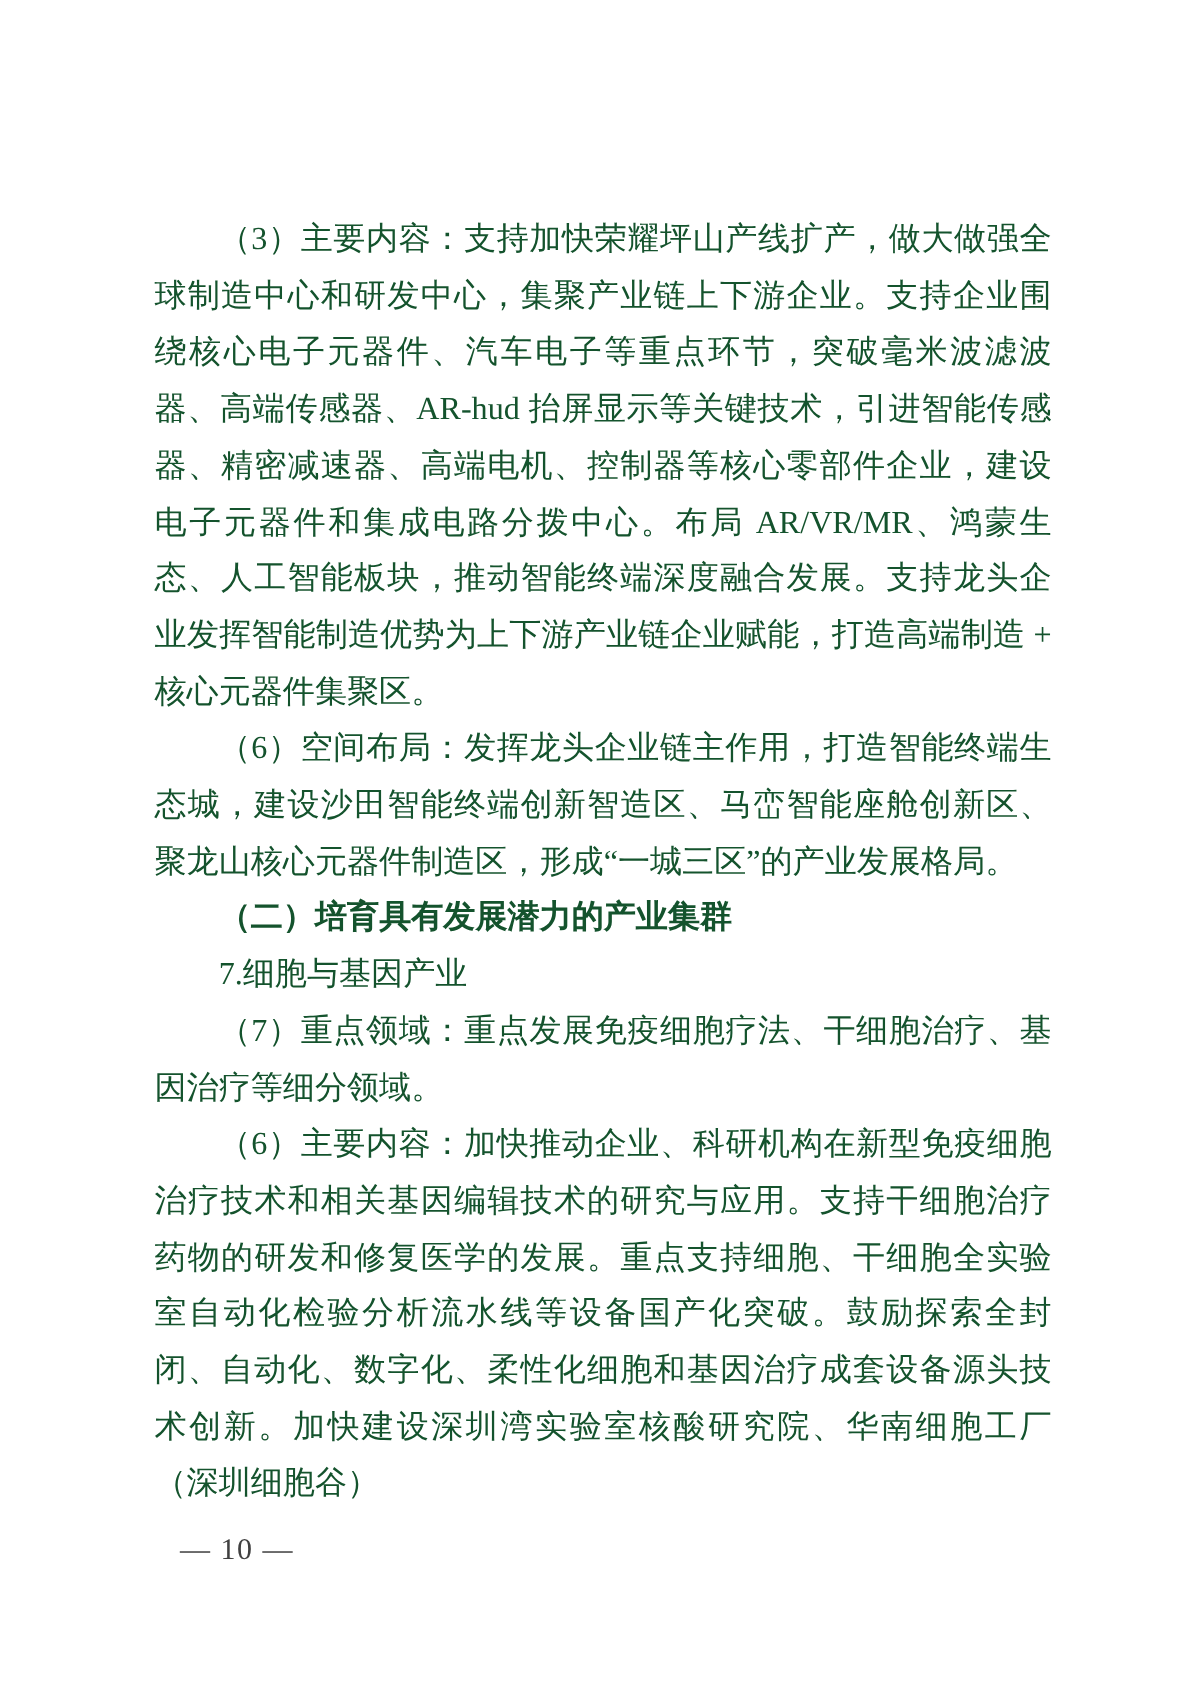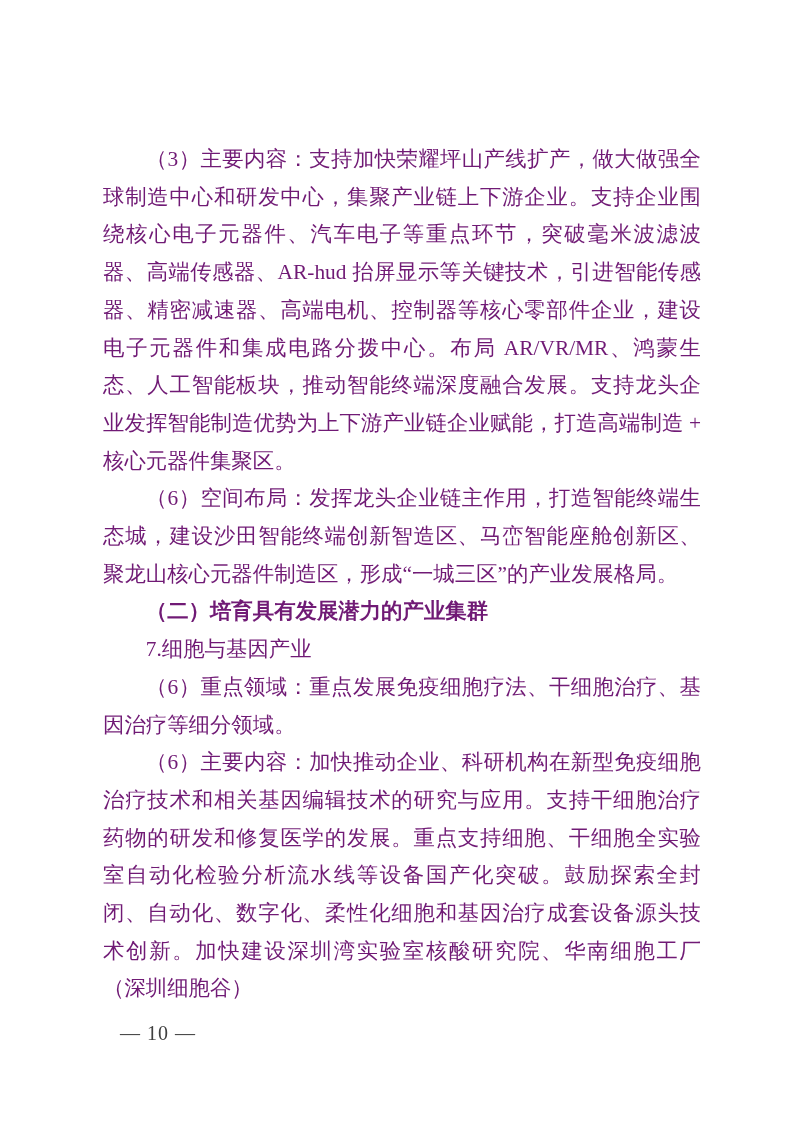--- a/index.html
+++ b/index.html
@@ -13,21 +13,21 @@
     height: 1131px;
     background: #ffffff;
     overflow: hidden;
     font-family: "Liberation Serif", "DejaVu Serif", serif;
   }
   .content {
     position: absolute;
     left: 103px;
     top: 141px;
     width: 598px;
-    color: #701a75;
+    color: #14532d;
     font-size: 21.4px;
     line-height: 37.7px;
     text-align: justify;
     text-justify: inter-ideograph;
     word-break: normal;
   }
   .content p {
     margin: 0;
     padding: 0;
     text-indent: 2em;
@@ -53,18 +53,18 @@
 </style>
 </head>
 <body>
 
 <div class="page">
   <div class="content">
     <p class="p-body">（3）主要内容：支持加快荣耀坪山产线扩产，做大做强全球制造中心和研发中心，集聚产业链上下游企业。支持企业围绕核心电子元器件、汽车电子等重点环节，突破毫米波滤波器、高端传感器、AR-hud 抬屏显示等关键技术，引进智能传感器、精密减速器、高端电机、控制器等核心零部件企业，建设电子元器件和集成电路分拨中心。布局 AR/VR/MR、鸿蒙生态、人工智能板块，推动智能终端深度融合发展。支持龙头企业发挥智能制造优势为上下游产业链企业赋能，打造高端制造 + 核心元器件集聚区。</p>
     <p class="p-body">（6）空间布局：发挥龙头企业链主作用，打造智能终端生态城，建设沙田智能终端创新智造区、马峦智能座舱创新区、聚龙山核心元器件制造区，形成“一城三区”的产业发展格局。</p>
     <p class="p-heading">（二）培育具有发展潜力的产业集群</p>
     <p class="p-subheading">7.细胞与基因产业</p>
-    <p class="p-body">（6）重点领域：重点发展免疫细胞疗法、干细胞治疗、基因治疗等细分领域。</p>
+    <p class="p-body">（7）重点领域：重点发展免疫细胞疗法、干细胞治疗、基因治疗等细分领域。</p>
     <p class="p-body">（6）主要内容：加快推动企业、科研机构在新型免疫细胞治疗技术和相关基因编辑技术的研究与应用。支持干细胞治疗药物的研发和修复医学的发展。重点支持细胞、干细胞全实验室自动化检验分析流水线等设备国产化突破。鼓励探索全封闭、自动化、数字化、柔性化细胞和基因治疗成套设备源头技术创新。加快建设深圳湾实验室核酸研究院、华南细胞工厂（深圳细胞谷）</p>
   </div>
 
   <div class="footer">— 10 —</div>
 </div>
 
 </body></html>

